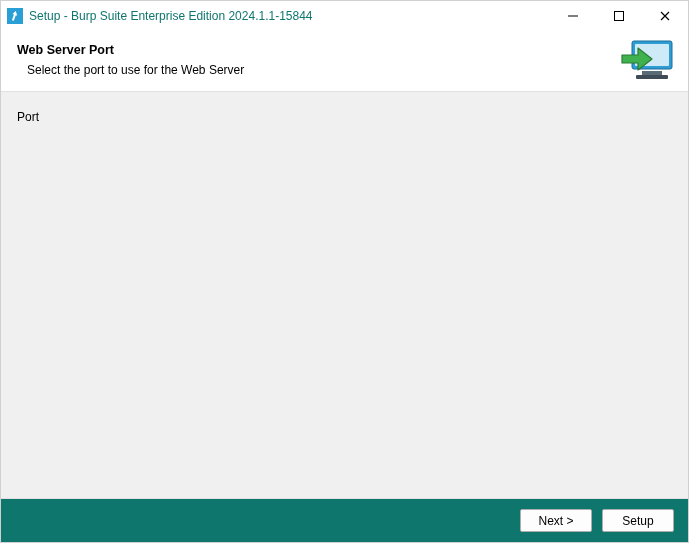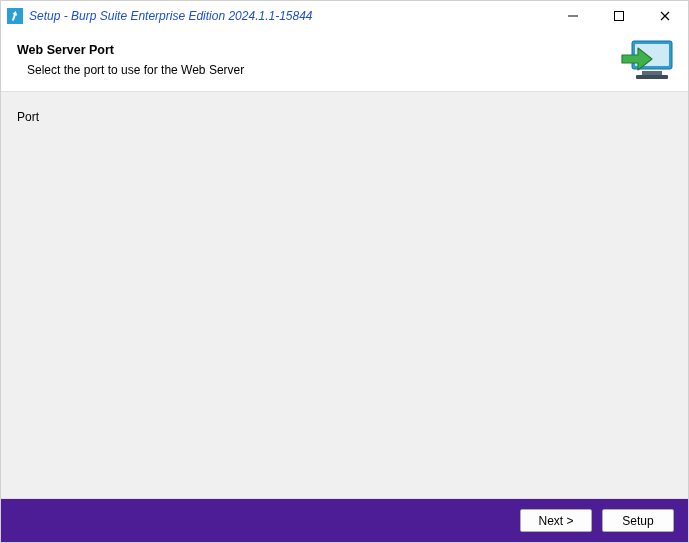--- a/index.html
+++ b/index.html
@@ -27,22 +27,21 @@
   }
   .titlebar .app-icon {
     width: 16px; height: 16px;
     margin-right: 6px;
     display: inline-flex; align-items: center; justify-content: center;
     background: #2a9fd6;
   }
   .titlebar .title-text {
     flex: 0 0 auto;
     font-size: 12px;
-    color: #1d4ed8;
-    font-style: italic;
+    color: #0f766e;
   }
   .titlebar .spacer { flex: 1 1 auto; }
   .win-controls {
     display: flex;
     height: 100%;
   }
   .win-btn {
     width: 46px; height: 100%;
     display: flex; align-items: center; justify-content: center;
     background: transparent;
@@ -109,21 +108,21 @@
     color: #555;
   }
   .spinner .step + .step { border-top: 1px solid #e3e3e3; }
   .footer {
     flex: 0 0 auto;
     height: 44px;
     border-top: 1px solid #e0e0e0;
     display: flex; align-items: center; justify-content: flex-end;
     padding: 0 14px;
     gap: 10px;
-    background: #4c1d95;
+    background: #0f766e;
   }
   .btn {
     min-width: 72px;
     height: 23px;
     border: 1px solid #adadad;
     background: #fdfdfd;
     border-radius: 2px;
     font-size: 12px;
     font-family: inherit;
     padding: 0 12px;

